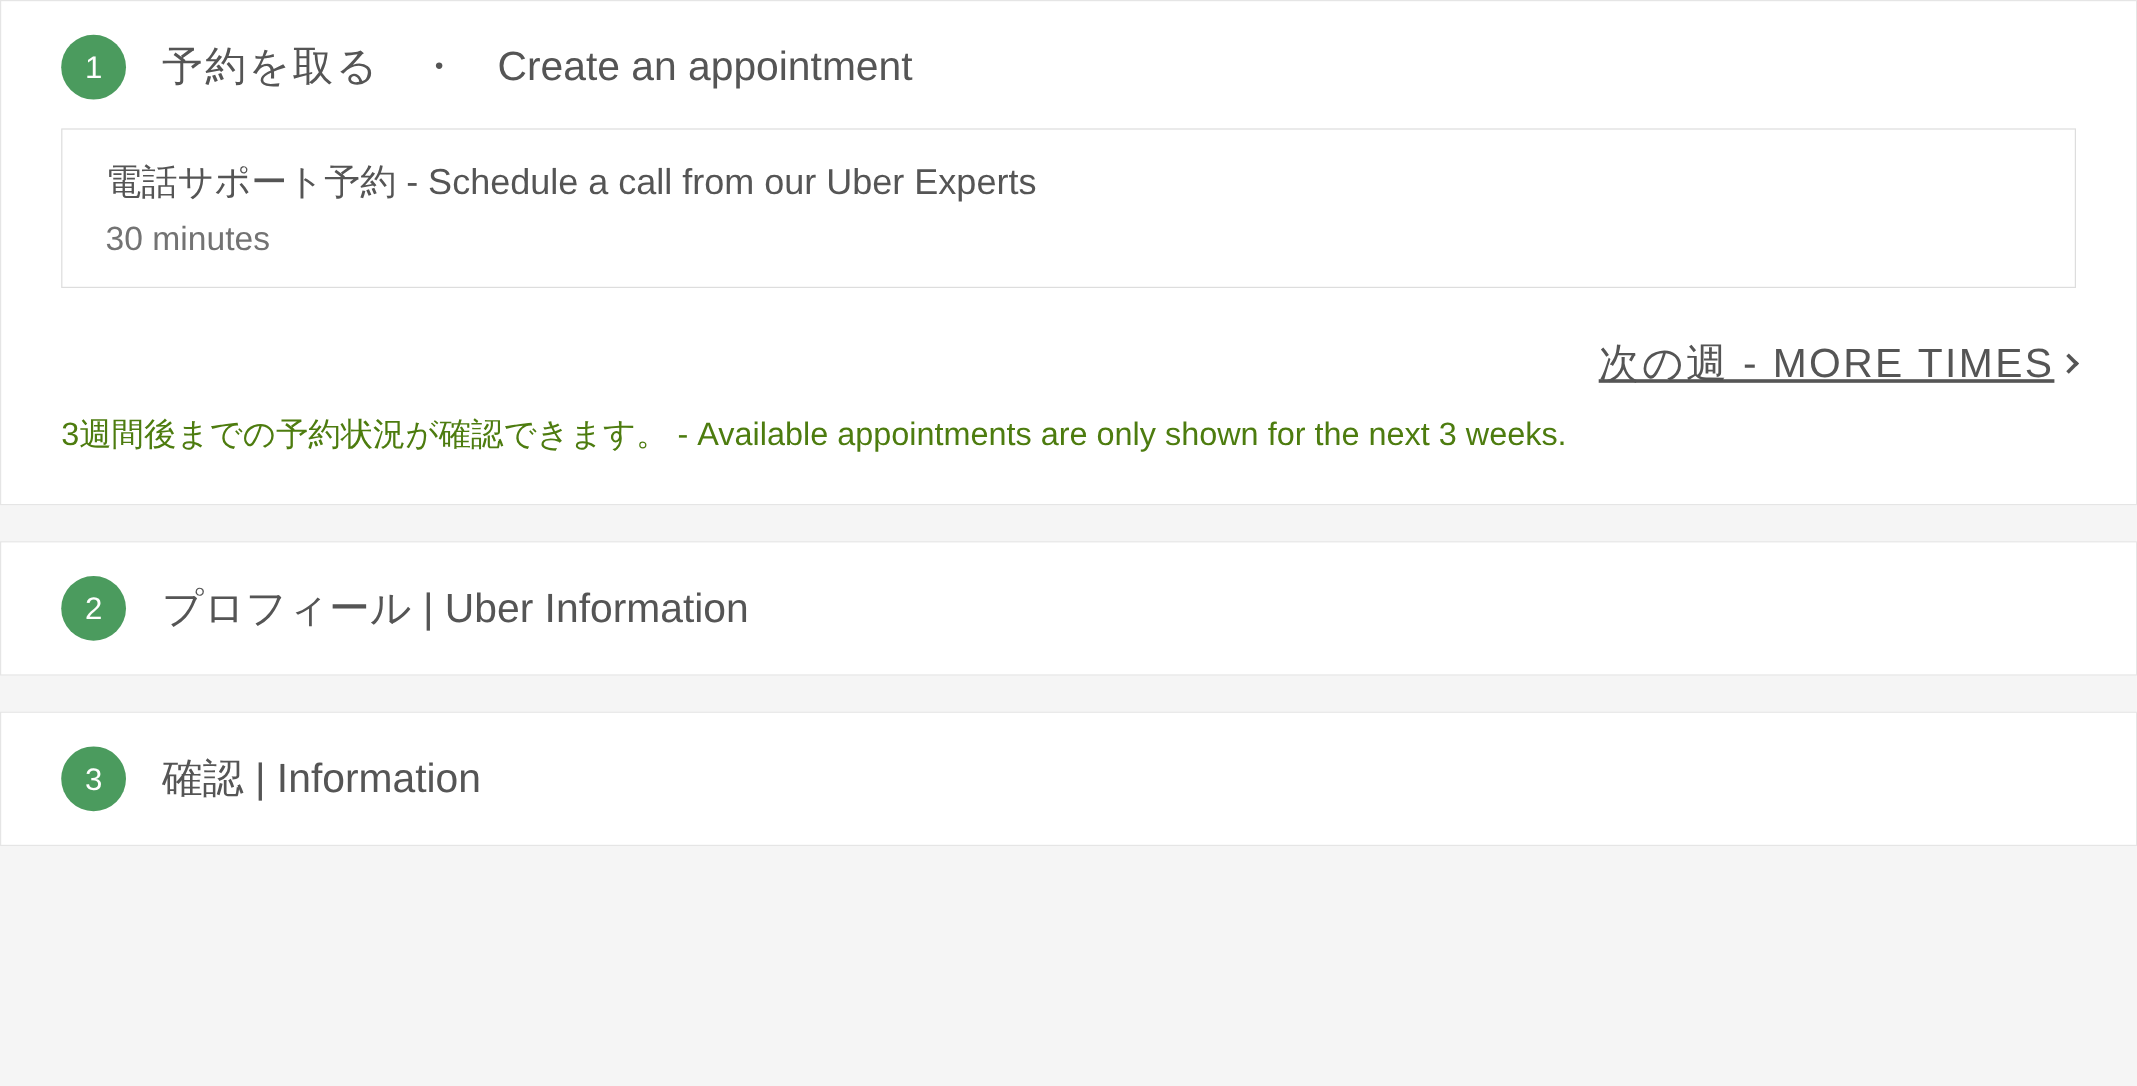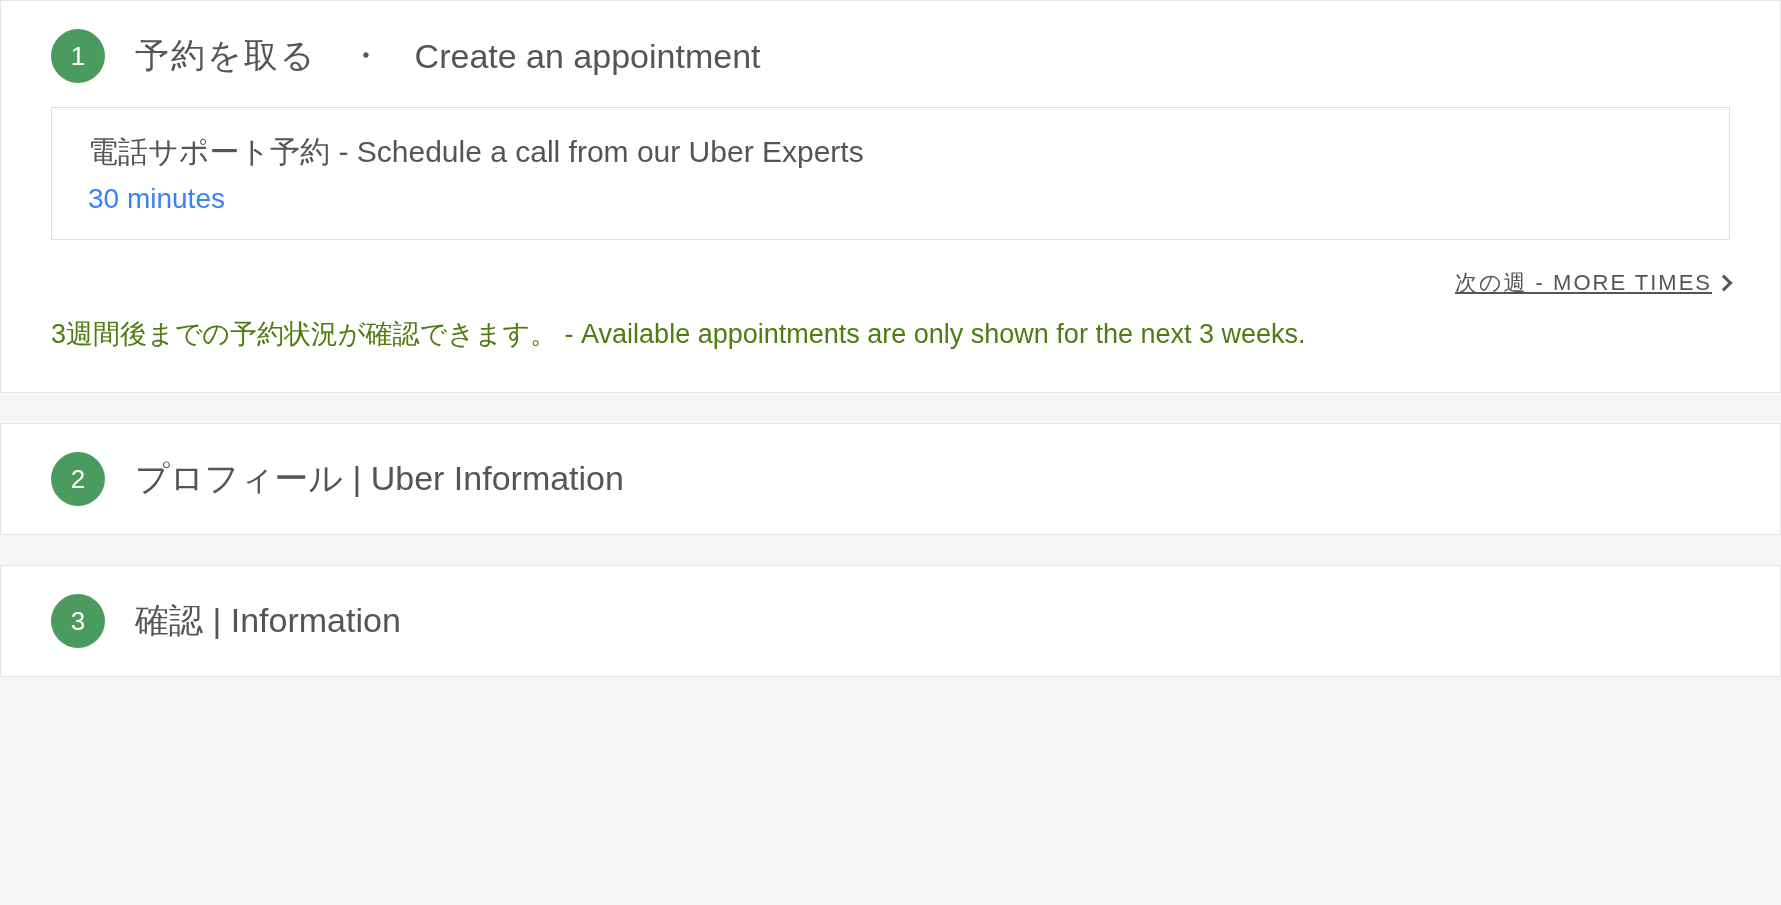--- a/index.html
+++ b/index.html
@@ -53,39 +53,39 @@
     .step-title-sep {
       margin: 0 24px;
       color: #555;
     }
     .step-content {
       padding: 0 50px 40px 50px;
     }
     .appointment-card {
       border: 1px solid #ddd;
       padding: 24px 36px;
-      margin-bottom: 28px;
+      margin-bottom: 40px;
     }
     .appointment-title {
       font-size: 30px;
       color: #555;
       font-weight: 400;
       margin-bottom: 10px;
     }
     .appointment-duration {
       font-size: 28px;
-      color: #3b82f6;
+      color: #737373;
       font-weight: 400;
     }
     .more-times-row {
       text-align: right;
       margin-bottom: 18px;
     }
     .more-times-link {
-      font-size: 22px;
+      font-size: 34px;
       color: #555;
       text-decoration: underline;
       letter-spacing: 2px;
       display: inline-flex;
       align-items: center;
       gap: 6px;
       cursor: pointer;
     }
     .chevron-right {
       display: inline-block;

